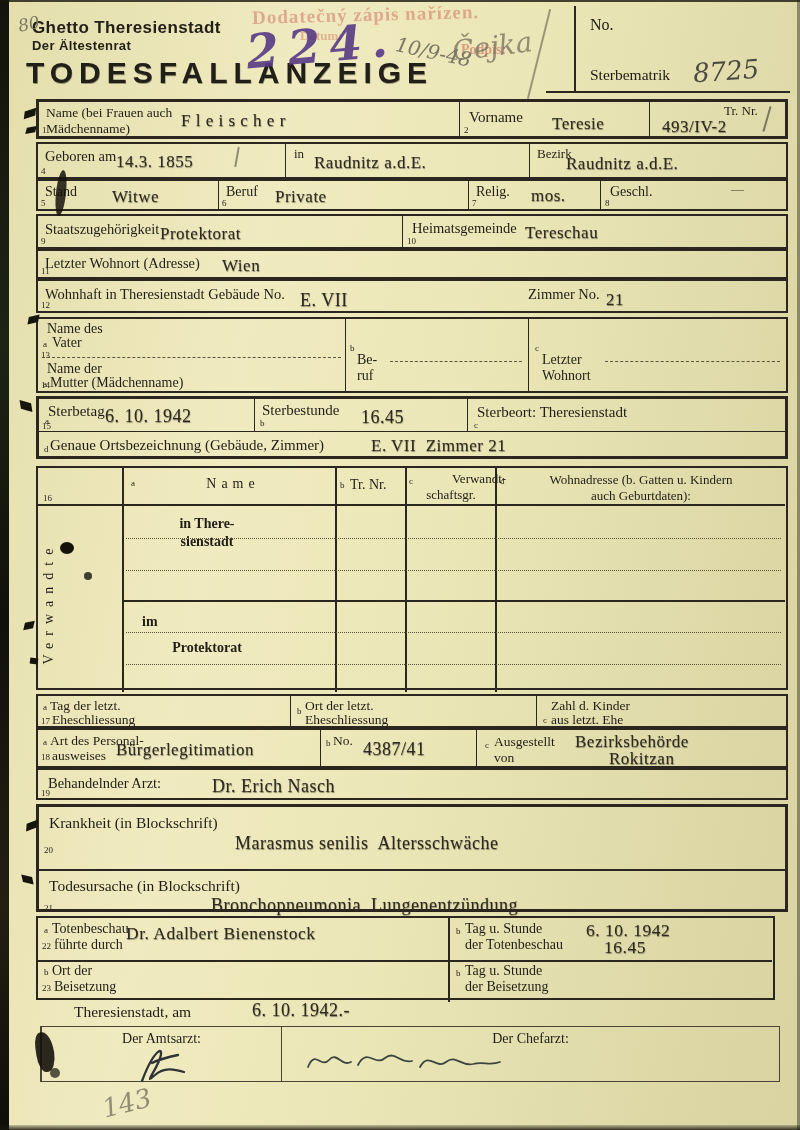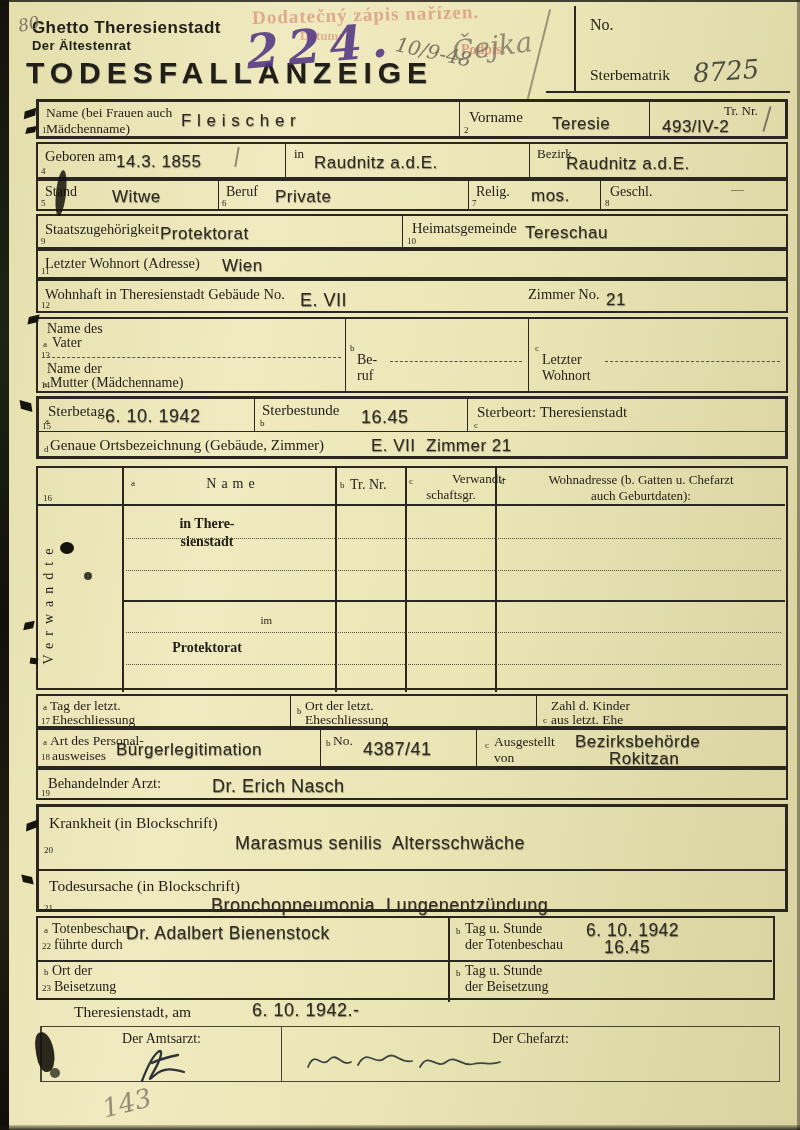--- a/index.html
+++ b/index.html
@@ -14,21 +14,21 @@
   .edge-bottom{left:0;bottom:0;width:800px;height:5px;background:linear-gradient(180deg,rgba(30,27,16,.2),rgba(24,21,12,.85));}
   
   .rowbox{position:absolute;box-sizing:border-box;border:2px solid #2b2620;display:flex;}
   .b3{border-width:3px;}
   .b25{border-width:2.5px;}
   .cell{position:relative;box-sizing:border-box;height:100%;flex:0 0 auto;}
   .bl{border-left:1.6px solid #2b2620;}
   .lbl{position:absolute;font-family:"Liberation Serif",serif;color:#211d16;line-height:1.2;}
   .sub{position:absolute;font-size:9px;color:#2a251c;}
   .num{position:absolute;font-size:9px;color:#2a251c;}
-  .typed{position:absolute;font-family:Liberation Sans, sans-serif;color:#2e2a21;white-space:pre;
+  .typed{position:absolute;font-family:Liberation Serif, serif;color:#2e2a21;white-space:pre;
     text-shadow:0.5px 0.6px 0.8px rgba(44,38,26,.5);letter-spacing:.5px;}
   .dash{position:absolute;border-top:1.5px dashed #5a543f;}
   .dots{position:absolute;border-top:1.6px dotted #57513a;}
   .vline{position:absolute;background:#2b2620;width:1.6px;}
   .hline{position:absolute;background:#2b2620;height:1.8px;}
   
   .hand{position:absolute;font-family:"DejaVu Serif",serif;font-style:italic;color:#4c4a42;}
   .pencil{position:absolute;font-family:"DejaVu Serif",serif;font-style:italic;color:#7b7662;}
   .stamp{position:absolute;font-family:"Liberation Serif",serif;font-weight:bold;color:#cf6a5c;}
   .purple{position:absolute;font-family:"DejaVu Serif",serif;font-style:italic;font-weight:bold;color:#583a86;}
@@ -218,26 +218,26 @@
 
     <span class="num" style="left:5px;top:25px;">16</span>
     <span class="sub" style="left:93px;top:10px;">a</span>
     <span class="lbl" style="left:104px;top:8px;width:182px;text-align:center;font-size:14px;letter-spacing:5px;">Name</span>
     <span class="sub" style="left:302px;top:12px;">b</span>
     <span class="lbl" style="left:312px;top:9px;font-size:14px;">Tr. Nr.</span>
     <span class="sub" style="left:371px;top:8px;">c</span>
     <span class="lbl" style="left:370px;top:3px;width:86px;text-align:center;font-size:13px;margin-left:28px;">Verwandt-</span>
     <span class="lbl" style="left:370px;top:19px;width:86px;text-align:center;font-size:13px;">schaftsgr.</span>
     <span class="sub" style="left:462px;top:8px;">d</span>
-    <span class="lbl" style="left:460px;top:4px;width:286px;text-align:center;font-size:13px;">Wohnadresse (b. Gatten u. Chefarzt</span>
+    <span class="lbl" style="left:460px;top:4px;width:286px;text-align:center;font-size:13px;">Wohnadresse (b. Gatten u. Kindern</span>
     <span class="lbl" style="left:460px;top:20px;width:286px;text-align:center;font-size:13px;">auch Geburtdaten):</span>
 
     <span class="lbl" style="left:104px;top:48px;width:130px;text-align:center;font-size:14px;font-weight:bold;">in There-</span>
     <span class="lbl" style="left:104px;top:66px;width:130px;text-align:center;font-size:14px;font-weight:bold;">sienstadt</span>
-    <span class="lbl" style="left:104px;top:146px;width:130px;text-align:right;font-size:11px;font-weight:normal;">im</span>
+    <span class="lbl" style="left:104px;top:146px;width:130px;text-align:left;font-size:14px;font-weight:bold;">im</span>
     <span class="lbl" style="left:104px;top:172px;width:130px;text-align:center;font-size:14px;font-weight:bold;">Protektorat</span>
 
     <div class="hline" style="left:84px;top:132px;width:663px;"></div>
     <div class="dots" style="left:88px;right:5px;top:70px;"></div>
     <div class="dots" style="left:88px;right:5px;top:102px;"></div>
     <div class="dots" style="left:88px;right:5px;top:164px;"></div>
     <div class="dots" style="left:88px;right:5px;top:196px;"></div>
   </div>
 
   <div class="vertical" style="left:-35px;top:594px;width:170px;height:18px;">Verwandte</div>

